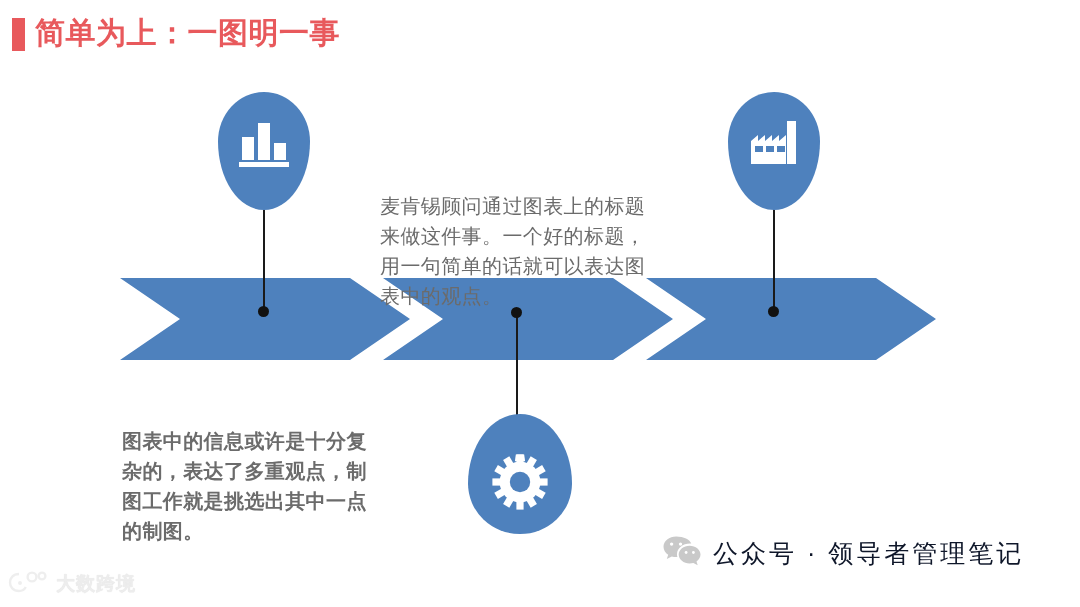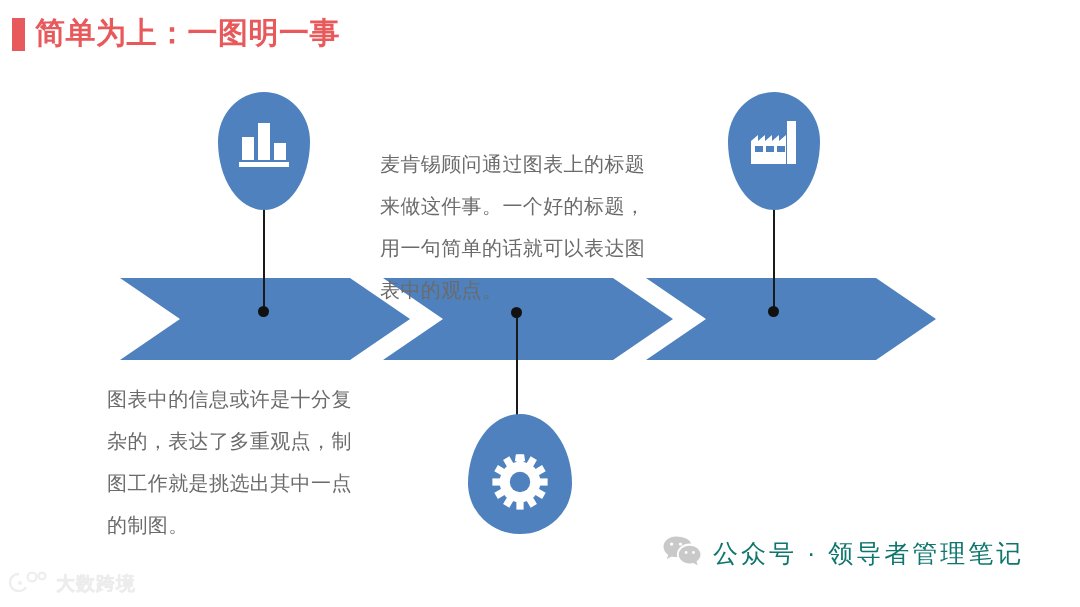--- a/index.html
+++ b/index.html
@@ -100,40 +100,41 @@
   #dot-1  { left: 258px; top: 306px; }
   #conn-3 { left: 773px; top: 200px; height: 112px; }
   #dot-3  { left: 768px; top: 306px; }
   #conn-2 { left: 516px; top: 312px; height: 104px; }
   #dot-2  { left: 511px; top: 307px; }
 
   
   .body-text {
     position: absolute;
     font-size: 20px;
-    line-height: 42px;
+    line-height: 30px;
     color: #6b6b6b;
     letter-spacing: 0.4px;
+    margin-top: 48px;
   }
   #text-top-mid   { left: 380px; top: 143px; width: 280px; }
-  #text-bot-left  { left: 107px; top: 378px; width: 248px; }
+  #text-bot-left  { left: 122px; top: 378px; width: 248px; font-weight: bold; }
   #text-bot-right { left: 655px; top: 378px; width: 278px; }
 
   
   #footer-wechat {
     position: absolute;
     left: 663px;
     top: 536px;
     display: flex;
     align-items: center;
     gap: 12px;
   }
   #wechat-label {
     font-size: 25px;
-    color: #0f766e;
+    color: #0f172a;
     letter-spacing: 3px;
     white-space: nowrap;
   }
 
   
   #watermark {
     position: absolute;
     left: 8px;
     top: 570px;
     display: flex;

